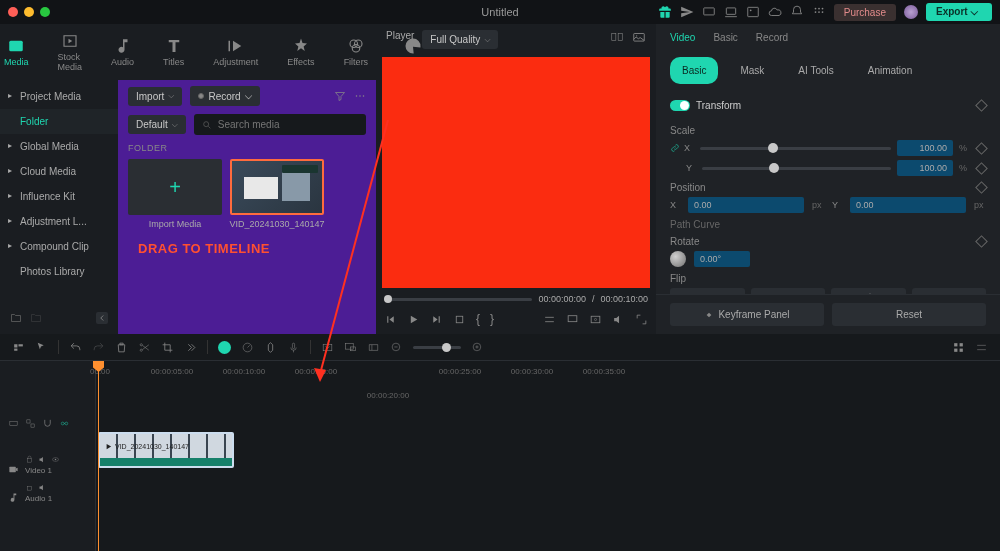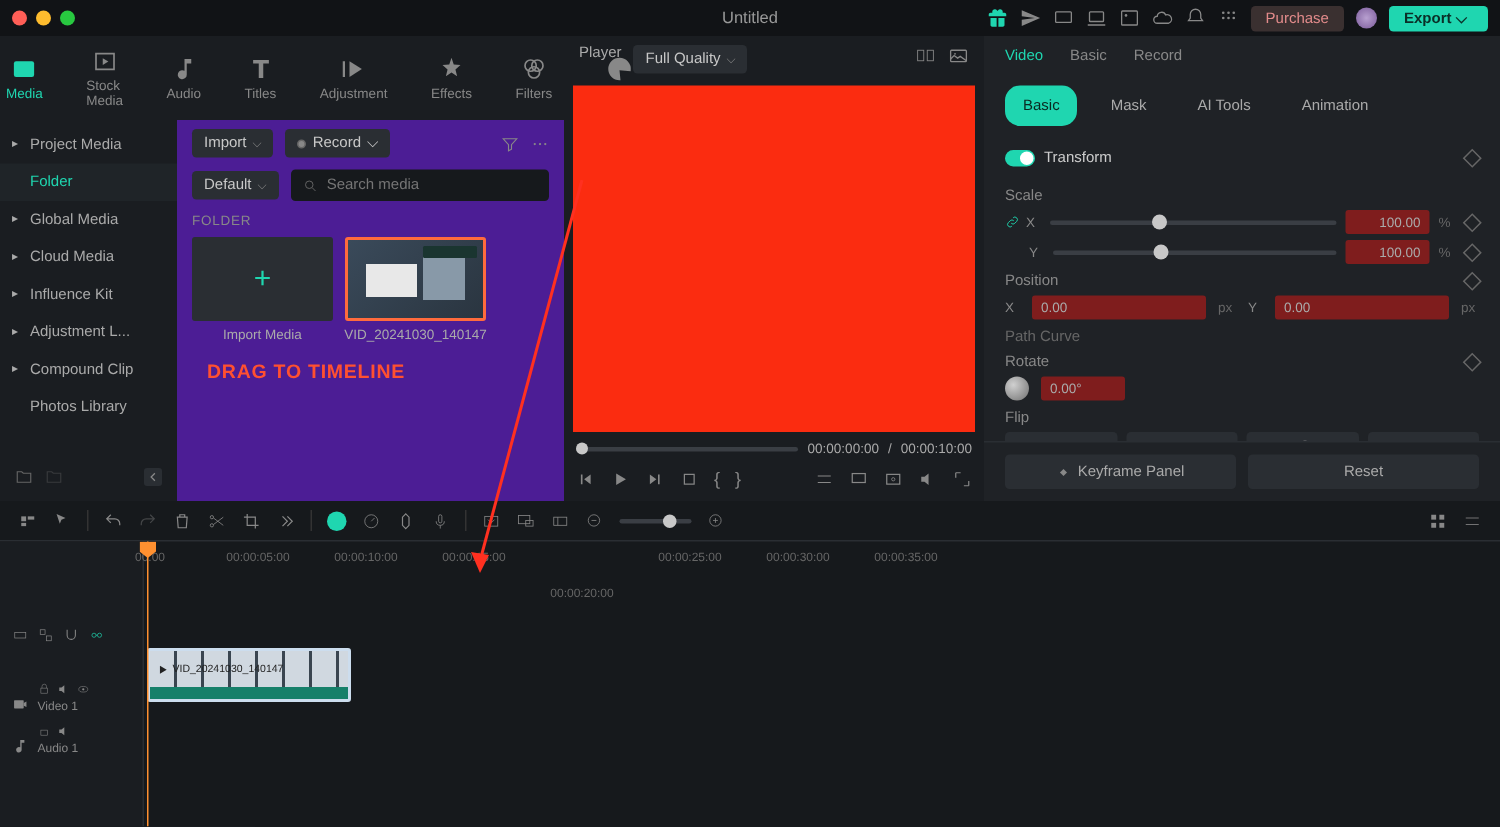--- a/index.html
+++ b/index.html
@@ -86,21 +86,21 @@
 .toggle { width: 20px; height: 11px; background: #1fd6b0; border-radius: 6px; position: relative; }
 .toggle::after { content: ''; position: absolute; right: 1px; top: 1px; width: 9px; height: 9px; background: #fff; border-radius: 50%; }
 .keyf { width: 9px; height: 9px; border: 1px solid #666; transform: rotate(45deg); margin-left: auto; }
 .prop-label { font-size: 10px; color: #888; margin: 6px 0 4px; display: flex; align-items: center; }
 .prop-label .keyf { margin-left: auto; }
 .slider-row { display: flex; align-items: center; gap: 6px; margin-bottom: 4px; }
 .axis { width: 10px; font-size: 9px; color: #888; }
 .link-icon { width: 10px; height: 14px; fill: #1fd6b0; margin-right: -2px; }
 .slider { flex: 1; height: 3px; background: #3a3e44; border-radius: 2px; position: relative; }
 .slider-thumb { position: absolute; top: -3.5px; width: 10px; height: 10px; background: #c8c8c8; border-radius: 50%; transform: translateX(-50%); }
-.value-box { width: 56px; background: #7f1d1d; padding: 3px 6px; font-size: 9px; color: #aaa; text-align: right; border-radius: 2px; }
+.value-box { width: 56px; background: #0c4a6e; padding: 3px 6px; font-size: 9px; color: #aaa; text-align: right; border-radius: 2px; }
 .unit { font-size: 9px; color: #666; width: 12px; }
 .xy-row { display: flex; gap: 8px; align-items: center; margin-bottom: 6px; }
 .xy-row .value-box { flex: 1; text-align: left; }
 .rotate-knob { width: 16px; height: 16px; border-radius: 50%; background: radial-gradient(circle at 35% 35%, #d0d0d0, #707070); }
 .flip-row { display: flex; gap: 6px; margin: 4px 0 8px; }
 .flip-btn { flex: 1; background: #2a2e33; height: 22px; border-radius: 3px; display: flex; align-items: center; justify-content: center; }
 .flip-btn svg { width: 12px; height: 12px; fill: #888; }
 .insp-foot { display: flex; gap: 8px; padding: 8px 14px; border-top: 1px solid #2a2e33; }
 .insp-foot button { flex: 1; background: #2a2e33; border: none; color: #aaa; padding: 6px; border-radius: 3px; font-size: 10px; display: flex; align-items: center; justify-content: center; gap: 4px; }
 .insp-foot svg { width: 10px; height: 10px; fill: #888; }

